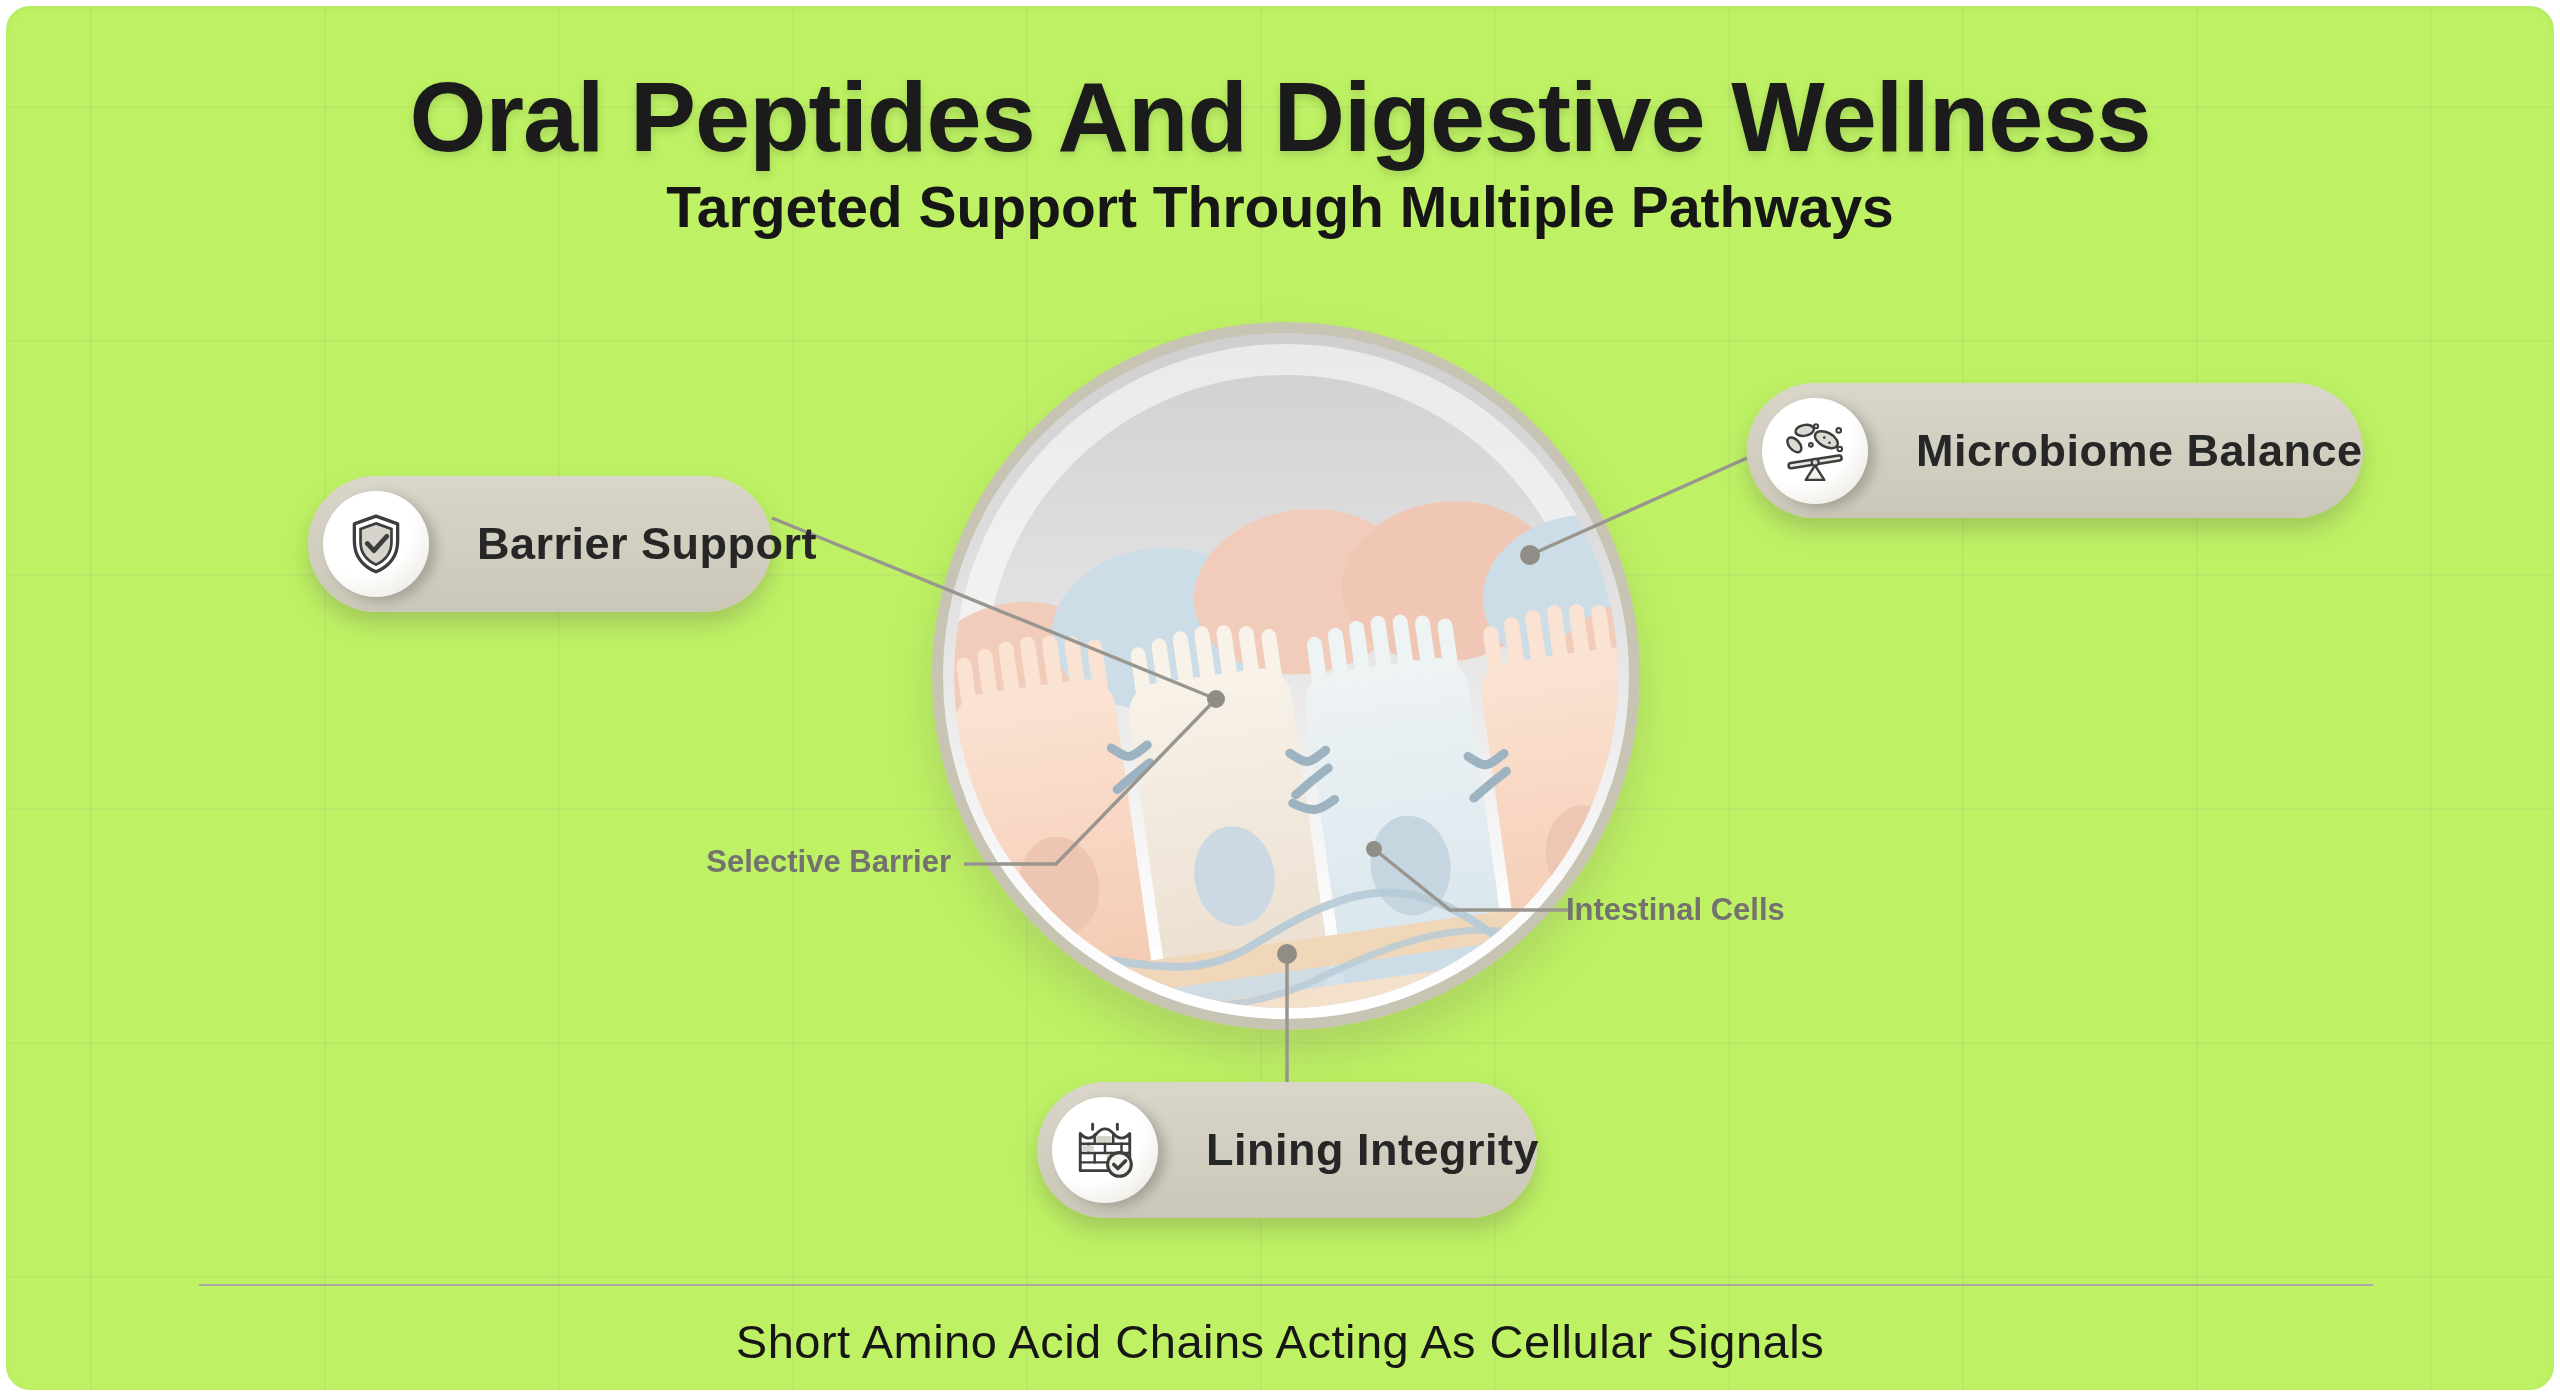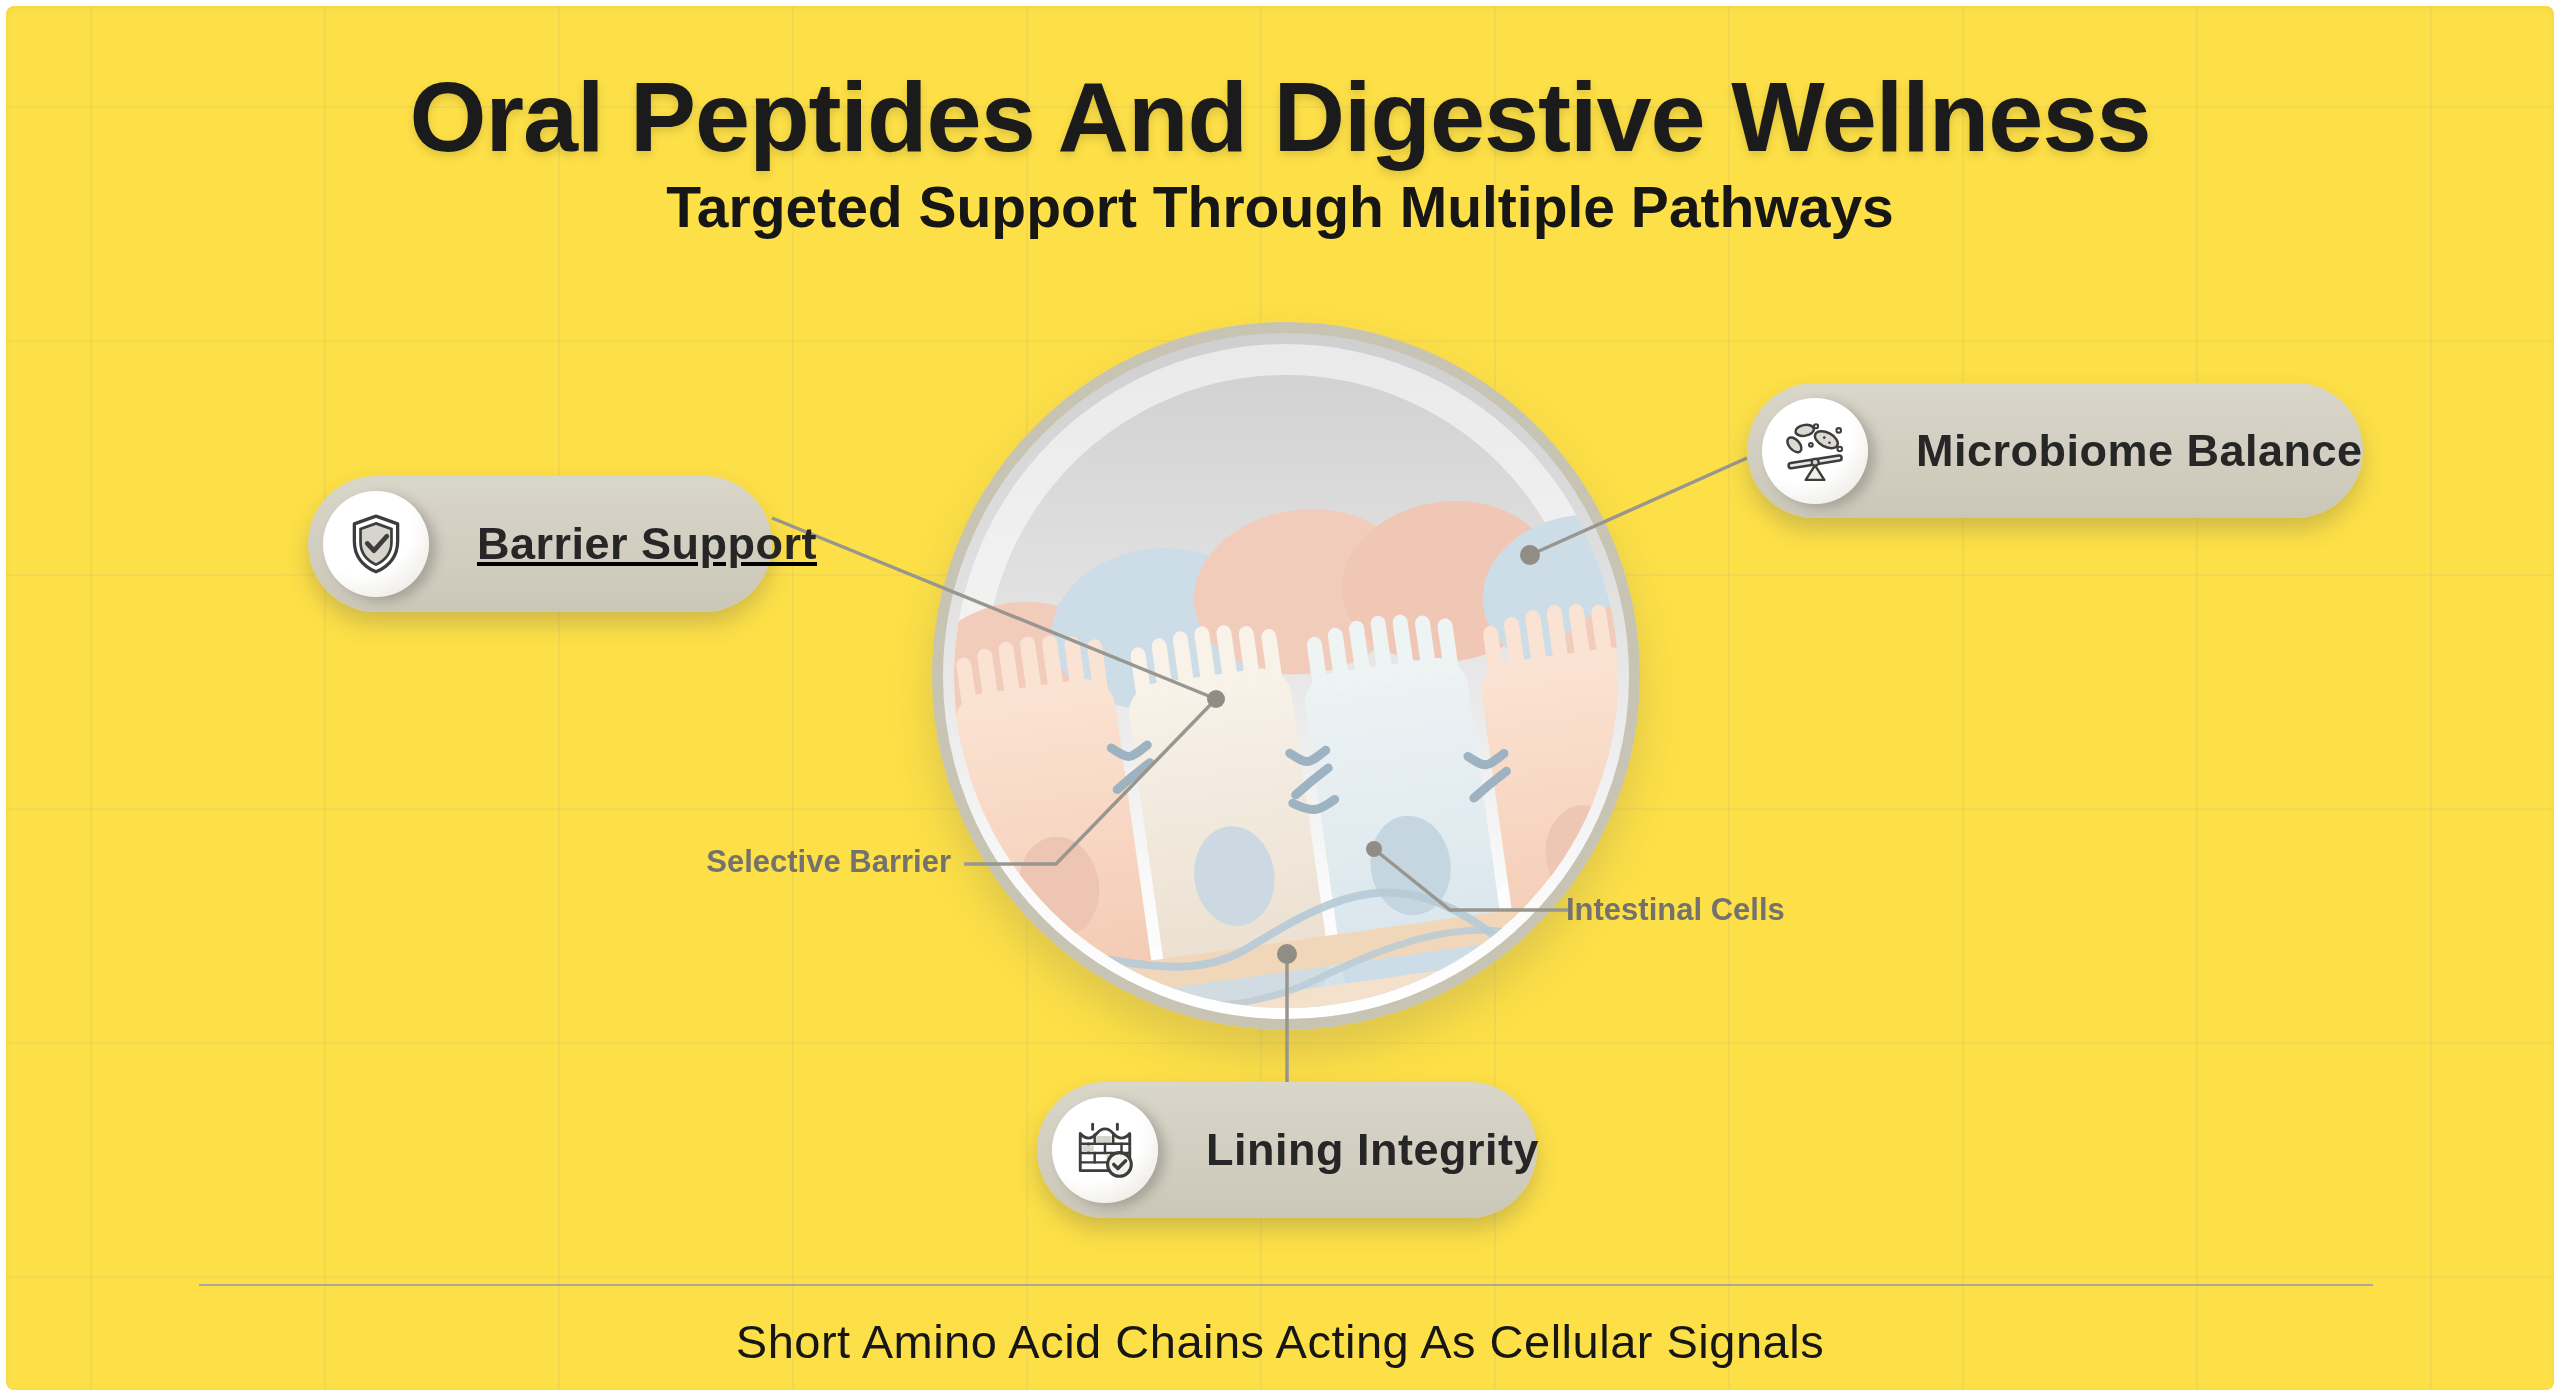--- a/index.html
+++ b/index.html
@@ -3,21 +3,21 @@
 <meta charset="utf-8">
 <style>
   html,body{margin:0;padding:0;}
   body{
     width:2560px;height:1396px;position:relative;overflow:hidden;
     background:#ffffff;
     font-family:"Liberation Sans", sans-serif;
   }
   .card{
     position:absolute;left:6px;top:6px;right:6px;bottom:6px;
-    background:#fde047;border-radius:8px;overflow:hidden;
+    background:#bef264;border-radius:24px;overflow:hidden;
     box-shadow:inset 0 2px 6px rgba(0,0,0,0.05);
   }
   .grid{
     position:absolute;inset:0;
     background-image:
       repeating-linear-gradient(to right, rgba(160,158,148,0.12) 0 2px, transparent 2px 234px),
       repeating-linear-gradient(to bottom, rgba(160,158,148,0.10) 0 2px, transparent 2px 234px);
     background-position:84px 100px;
   }
   .page-title{
@@ -56,21 +56,21 @@
     background:radial-gradient(circle at 35% 30%, #ffffff 52%, #e4e1d8 100%);
     box-shadow:7px 4px 12px rgba(0,0,0,0.20);
     display:flex;align-items:center;justify-content:center;
   }
   .pill-icon-circle svg{width:66px;height:66px;}
   .pill-label{
     margin-left:40px;margin-right:52px;
     font-size:45px;font-weight:700;color:#262626;letter-spacing:0.5px;
     white-space:nowrap;
   }
-  .pill-barrier{left:302px;top:470px;width:464px;height:136px;text-decoration:underline;}
+  .pill-barrier{left:302px;top:470px;width:464px;height:136px;}
   .pill-microbiome{left:1741px;top:377px;width:616px;height:135px;}
   .pill-lining{left:1031px;top:1076px;width:500px;height:136px;}
   
   .annotation{
     position:absolute;font-size:31px;font-weight:700;color:#73726e;white-space:nowrap;
   }
   .ann-selective{left:545px;top:838px;width:400px;text-align:right;}
   .ann-intestinal{left:1560px;top:886px;}
   
   .footer-divider{

